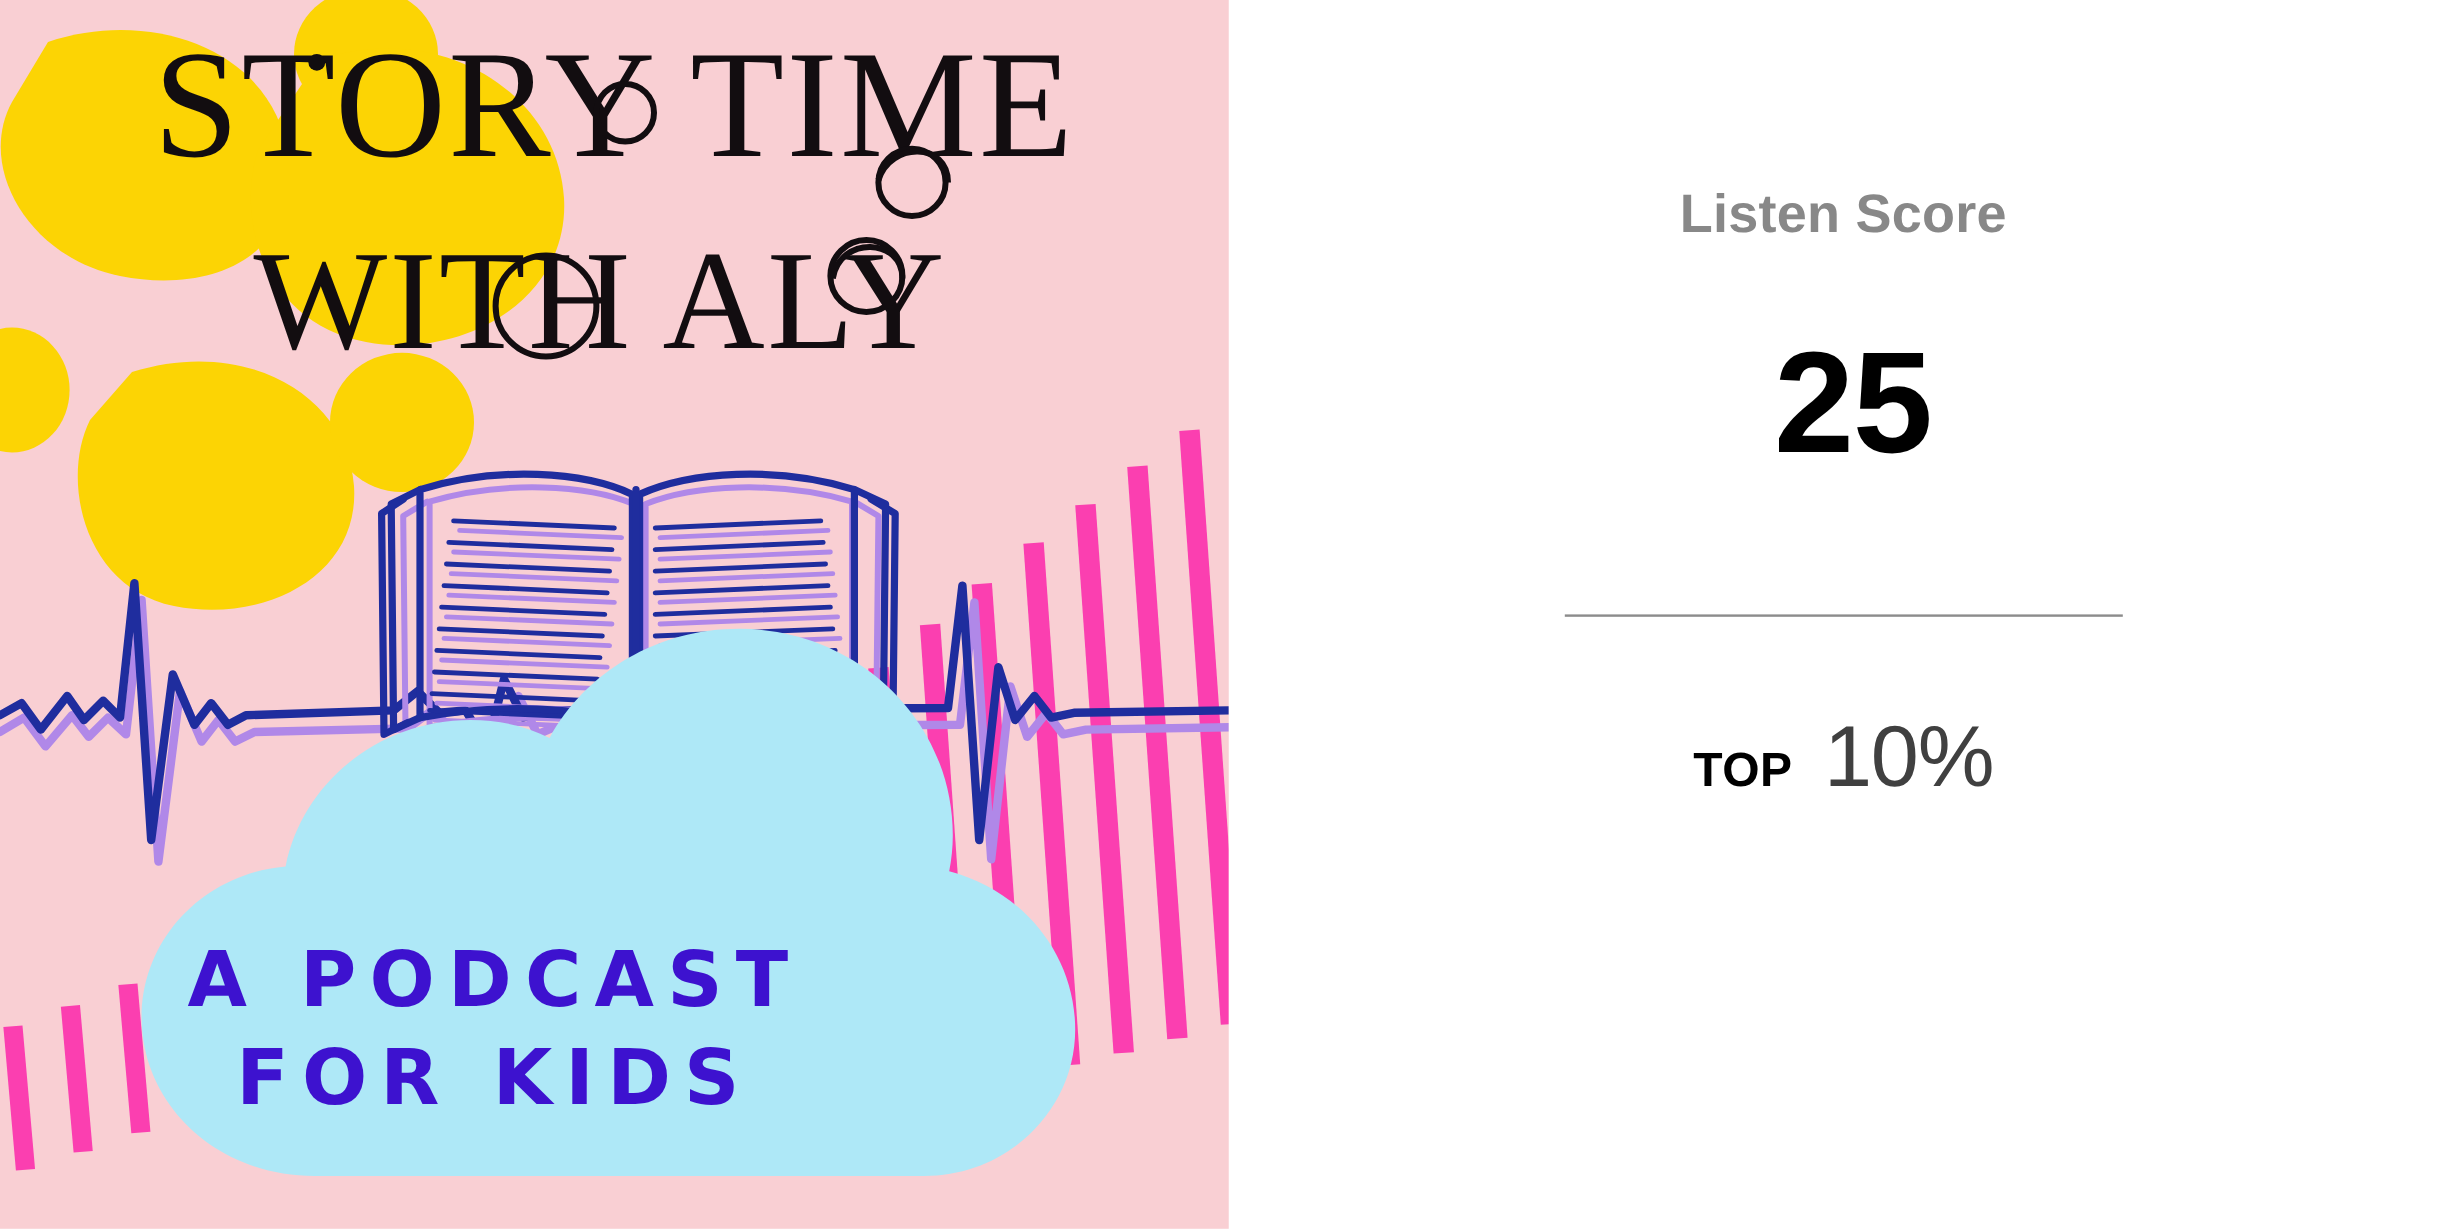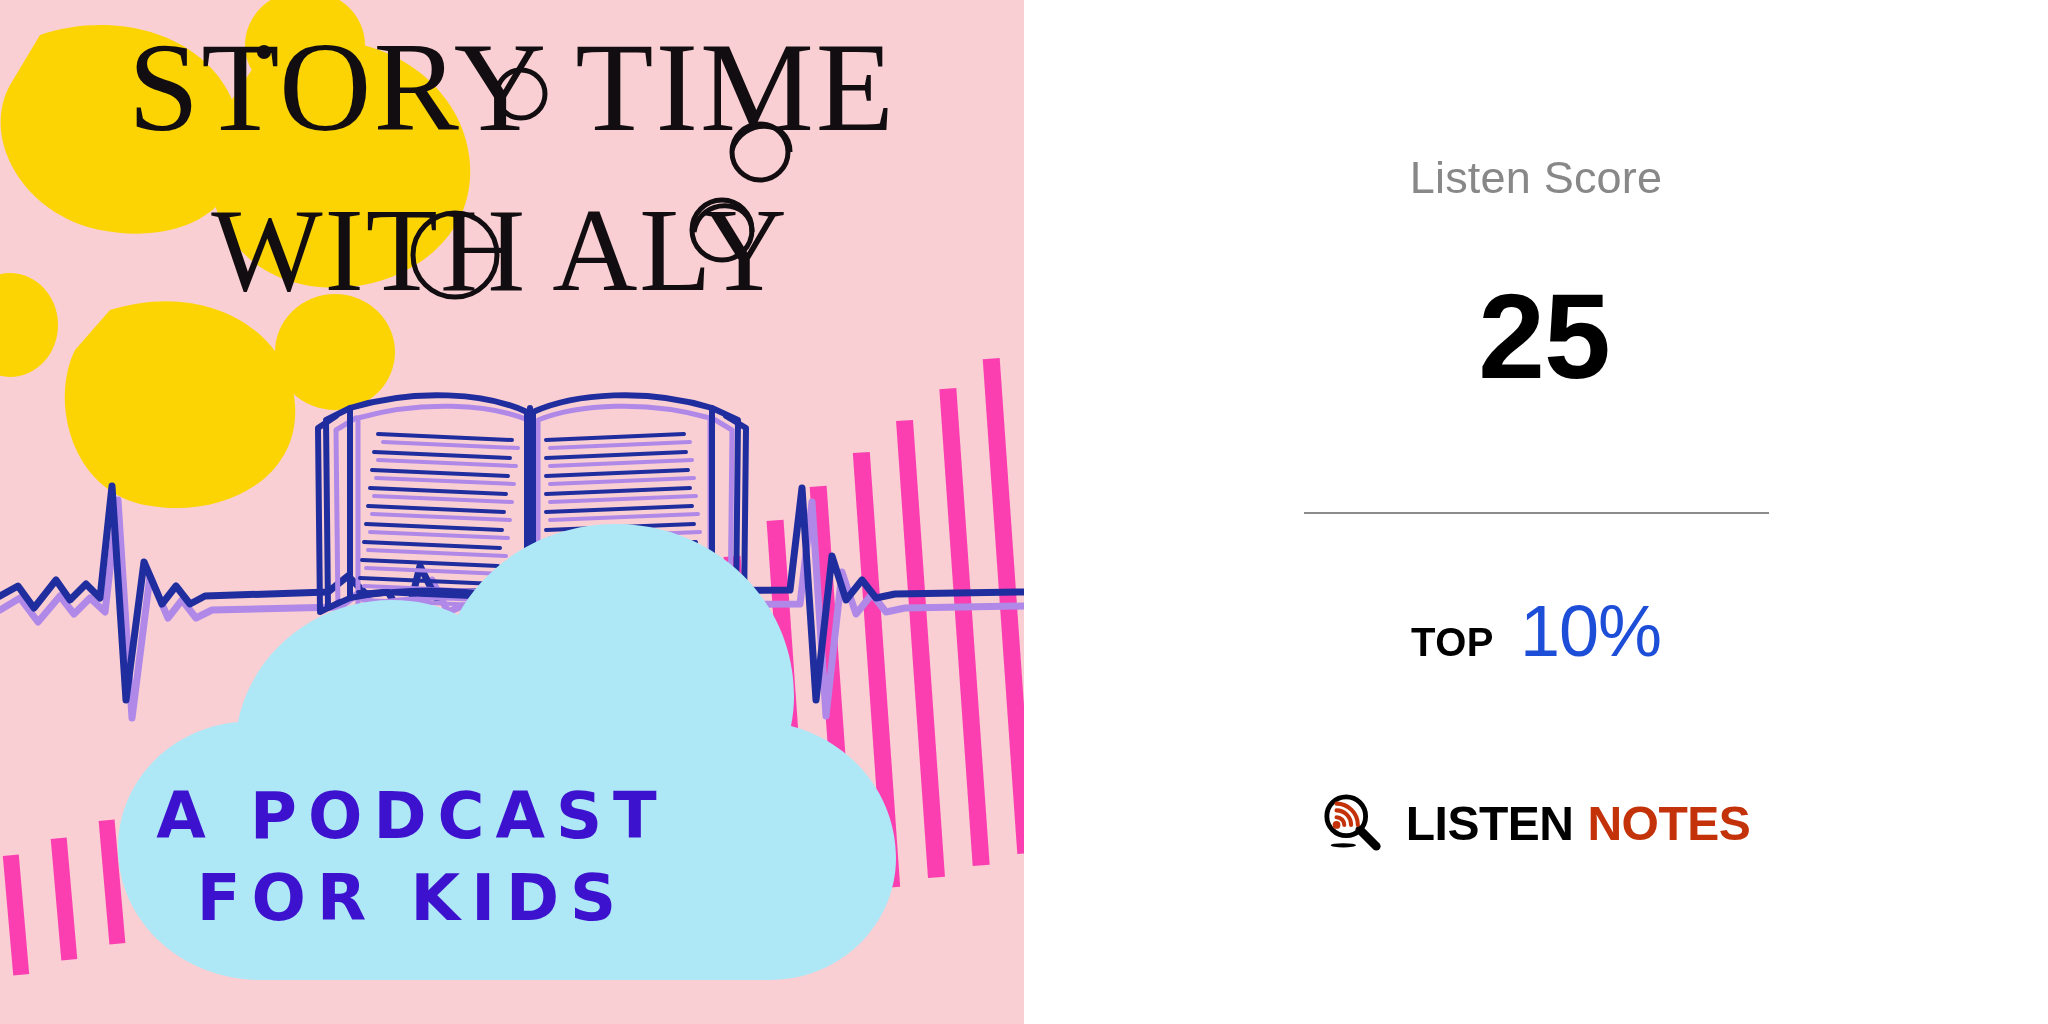--- a/index.html
+++ b/index.html
@@ -28,21 +28,21 @@
     width:1024px; height:1024px;
     background:#ffffff;
     flex:0 0 1024px;
   }
 
   .ls-title {
     position:absolute;
     top:152px; left:0; width:1024px;
     text-align:center;
     font-size:45px;
-    font-weight:normal;
+    font-weight:bold;
     color:#888888;
     letter-spacing:0.2px;
   }
 
   .ls-score {
     position:absolute;
     top:276px; left:0; width:1040px;
     text-align:center;
     font-size:120px;
     font-weight:bold;
@@ -68,21 +68,21 @@
   .ls-rank-label {
     font-size:40px;
     font-weight:bold;
     color:#000000;
     letter-spacing:0.5px;
     margin-right:26px;
   }
   .ls-rank-value {
     font-size:72px;
     font-weight:normal;
-    color:#1d4ed8;
+    color:#404040;
     letter-spacing:-1px;
   }
 
   .ls-logo {
     position:absolute;
     top:792px; left:0; width:1024px;
     display:flex;
     align-items:center;
     justify-content:center;
   }
@@ -276,33 +276,15 @@
 
     <div class="ls-score">25</div>
 
     <div class="ls-divider"></div>
 
     <div class="ls-rank">
       <span class="ls-rank-label">TOP</span>
       <span class="ls-rank-value">10%</span>
     </div>
 
-    <div class="ls-logo">
-      <svg class="ls-logo-mark" viewBox="0 0 64 64">
-
-        <circle cx="25" cy="25" r="20" fill="none" stroke="#000000" stroke-width="5"></circle>
-
-        <path d="M39 39 L56 56" stroke="#000000" stroke-width="9" stroke-linecap="round"></path>
-
-        <circle cx="15" cy="34" r="4" fill="#c4320a"></circle>
-        <path d="M15 26 A 8 8 0 0 1 23 34" fill="none" stroke="#c4320a" stroke-width="4.2" stroke-linecap="round"></path>
-        <path d="M15 19 A 15 15 0 0 1 30 34" fill="none" stroke="#c4320a" stroke-width="4.2" stroke-linecap="round"></path>
-        <path d="M15 12 A 22 22 0 0 1 37 34" fill="none" stroke="#c4320a" stroke-width="4.2" stroke-linecap="round"></path>
-
-        <ellipse cx="22" cy="55" rx="13" ry="2.2" fill="#000000"></ellipse>
-      </svg>
-      <div class="ls-logo-text">
-        <span class="ls-logo-listen">LISTEN</span><span class="ls-logo-notes">NOTES</span>
-      </div>
-    </div>
 
   </div>
 </div>
 
 </body></html>

